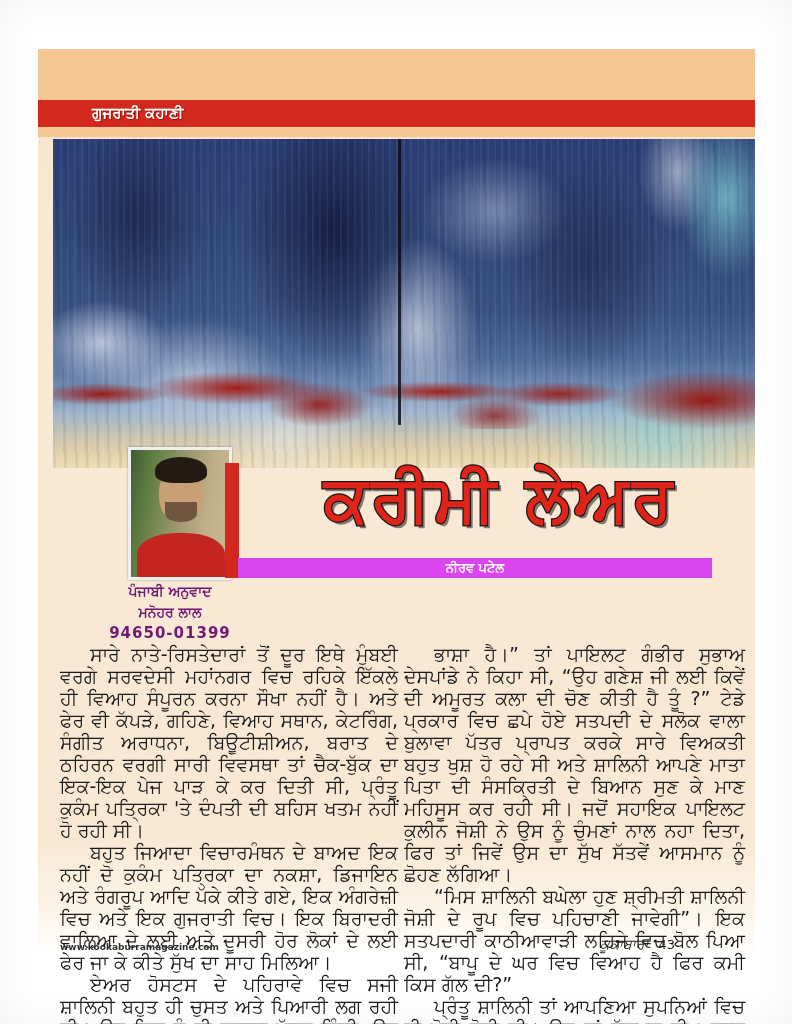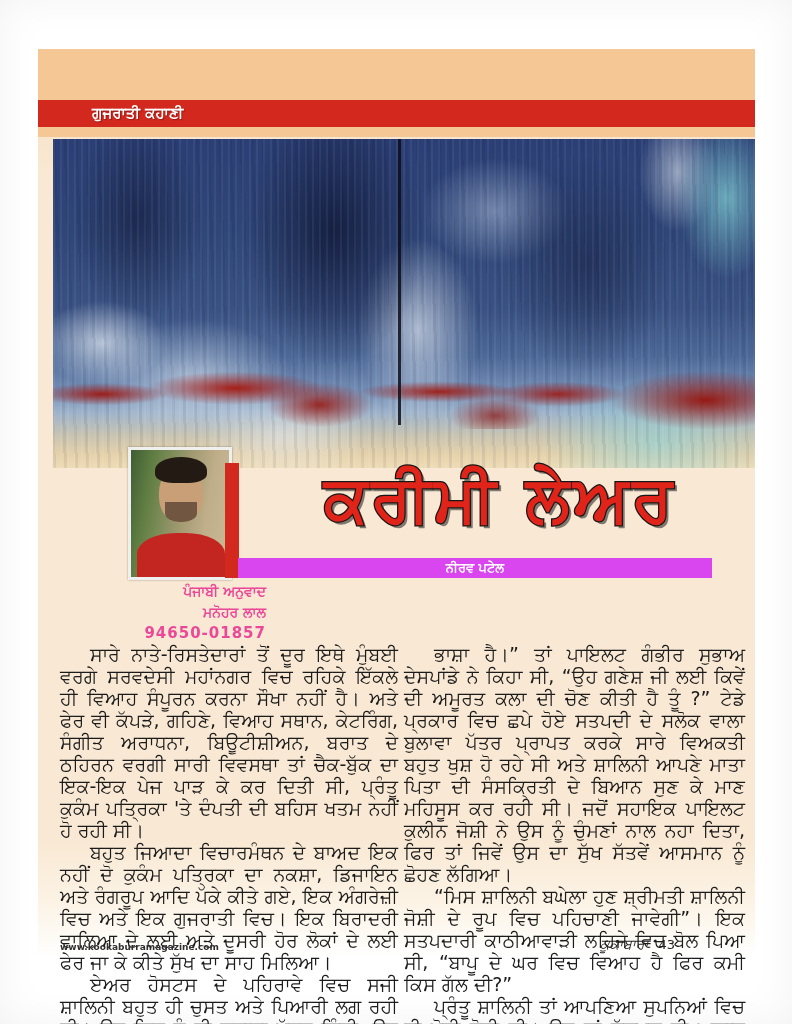--- a/index.html
+++ b/index.html
@@ -92,22 +92,22 @@
   .red-bar {
     position:absolute; left:225px; top:463px; width:14px; height:115px; background:#d3281e;
   }
   .byline-banner {
     position:absolute; left:238px; top:558px; width:474px; height:20px;
     background:#d946ef; color:#ffffff; font-size:13px; font-weight:bold;
     text-align:center; line-height:20px;
   }
   
   .translator {
-    position:absolute; left:96px; top:581px; width:170px; text-align:right;
-    color:#ec4899; font-weight:bold; font-size:14px; line-height:21px;
+    position:absolute; left:85px; top:581px; width:170px; text-align:center;
+    color:#701a75; font-weight:bold; font-size:14px; line-height:21px;
   }
   .translator .phone { font-size:15px; letter-spacing:1px; }
   
   .column {
     position:absolute; top:643px; color:#1b1b1b;
     font-size:19px; line-height:22px; text-align:justify;
   }
   .column p { text-indent:30px; margin:0; }
   .col-left  { left:60px;  width:338px; }
   .col-right { left:404px; width:341px; }
@@ -152,21 +152,21 @@
   </div>
 
   <div class="red-bar"></div>
   <div class="byline-banner">
     <span>ਨੀਰਵ ਪਟੇਲ</span>
   </div>
 
   <div class="translator">
     <div>ਪੰਜਾਬੀ ਅਨੁਵਾਦ</div>
     <div>ਮਨੋਹਰ ਲਾਲ</div>
-    <div class="phone">94650-01857</div>
+    <div class="phone">94650-01399</div>
   </div>
 
   <div class="column col-left">
     <p>ਸਾਰੇ ਨਾਤੇ-ਰਿਸਤੇਦਾਰਾਂ ਤੋਂ ਦੂਰ ਇਥੇ ਮੁੰਬਈ ਵਰਗੇ ਸਰਵਦੇਸੀ ਮਹਾਂਨਗਰ ਵਿਚ ਰਹਿਕੇ ਇੱਕਲੇ ਹੀ ਵਿਆਹ ਸੰਪੂਰਨ ਕਰਨਾ ਸੌਖਾ ਨਹੀਂ ਹੈ। ਅਤੇ ਫੇਰ ਵੀ ਕੱਪੜੇ, ਗਹਿਣੇ, ਵਿਆਹ ਸਥਾਨ, ਕੇਟਰਿੰਗ, ਸੰਗੀਤ ਅਰਾਧਨਾ, ਬਿਊਟੀਸ਼ੀਅਨ, ਬਰਾਤ ਦੇ ਠਹਿਰਨ ਵਰਗੀ ਸਾਰੀ ਵਿਵਸਥਾ ਤਾਂ ਚੈਕ-ਬੁੱਕ ਦਾ ਇਕ-ਇਕ ਪੇਜ ਪਾੜ ਕੇ ਕਰ ਦਿਤੀ ਸੀ, ਪ੍ਰੰਤੂ ਕੁਕੰਮ ਪਤ੍ਰਿਕਾ 'ਤੇ ਦੰਪਤੀ ਦੀ ਬਹਿਸ ਖਤਮ ਨਹੀਂ ਹੋ ਰਹੀ ਸੀ।</p>
     <p>ਬਹੁਤ ਜਿਆਦਾ ਵਿਚਾਰਮੰਥਨ ਦੇ ਬਾਅਦ ਇਕ ਨਹੀਂ ਦੋ ਕੁਕੰਮ ਪਤ੍ਰਿਕਾ ਦਾ ਨਕਸ਼ਾ, ਡਿਜਾਇਨ ਅਤੇ ਰੰਗਰੂਪ ਆਦਿ ਪੱਕੇ ਕੀਤੇ ਗਏ, ਇਕ ਅੰਗਰੇਜ਼ੀ ਵਿਚ ਅਤੇ ਇਕ ਗੁਜਰਾਤੀ ਵਿਚ। ਇਕ ਬਿਰਾਦਰੀ ਵਾਲਿਆ ਦੇ ਲਈ ਅਤੇ ਦੂਸਰੀ ਹੋਰ ਲੋਕਾਂ ਦੇ ਲਈ ਫੇਰ ਜਾ ਕੇ ਕੀਤੇ ਸੁੱਖ ਦਾ ਸਾਹ ਮਿਲਿਆ।</p>
     <p>ਏਅਰ ਹੋਸਟਸ ਦੇ ਪਹਿਰਾਵੇ ਵਿਚ ਸਜੀ ਸ਼ਾਲਿਨੀ ਬਹੁਤ ਹੀ ਚੁਸਤ ਅਤੇ ਪਿਆਰੀ ਲਗ ਰਹੀ ਸੀ। ਉਹ ਜਿਸ ਨੂੰ ਵੀ ਬੁਲਾਵਾ ਪੱਤਰ ਦਿੰਦੀ, ਉਹ ਸਾਰੇ ਉਸਦੀ ਪ੍ਰਸੰਸਾ ਕਰਨ ਲਗਦੇ। ਕੈਪਟਨ ਨੇ ਕਿਹਾ ਸੀ, “ਓਹ! ਕਿੰਨੀ ਸੁੰਦਰ</p>
   </div>
   <div class="column col-right">
     <p>ਭਾਸ਼ਾ ਹੈ।” ਤਾਂ ਪਾਇਲਟ ਗੰਭੀਰ ਸੁਭਾਅ ਦੇਸਪਾਂਡੇ ਨੇ ਕਿਹਾ ਸੀ, “ਉਹ ਗਣੇਸ਼ ਜੀ ਲਈ ਕਿਵੇਂ ਦੀ ਅਮੂਰਤ ਕਲਾ ਦੀ ਚੋਣ ਕੀਤੀ ਹੈ ਤੂੰ ?” ਟੇਡੇ ਪ੍ਰਕਾਰ ਵਿਚ ਛਪੇ ਹੋਏ ਸਤਪਦੀ ਦੇ ਸਲੋਕ ਵਾਲਾ ਬੁਲਾਵਾ ਪੱਤਰ ਪ੍ਰਾਪਤ ਕਰਕੇ ਸਾਰੇ ਵਿਅਕਤੀ ਬਹੁਤ ਖੁਸ਼ ਹੋ ਰਹੇ ਸੀ ਅਤੇ ਸ਼ਾਲਿਨੀ ਆਪਣੇ ਮਾਤਾ ਪਿਤਾ ਦੀ ਸੰਸਕ੍ਰਿਤੀ ਦੇ ਬਿਆਨ ਸੁਣ ਕੇ ਮਾਣ ਮਹਿਸੂਸ ਕਰ ਰਹੀ ਸੀ। ਜਦੋਂ ਸਹਾਇਕ ਪਾਇਲਟ ਕੁਲੀਨ ਜੋਸ਼ੀ ਨੇ ਉਸ ਨੂੰ ਚੁੰਮਣਾਂ ਨਾਲ ਨਹਾ ਦਿਤਾ, ਫਿਰ ਤਾਂ ਜਿਵੇਂ ਉਸ ਦਾ ਸੁੱਖ ਸੱਤਵੇਂ ਆਸਮਾਨ ਨੂੰ ਛੋਹਣ ਲੱਗਿਆ।</p>
     <p>“ਮਿਸ ਸ਼ਾਲਿਨੀ ਬਘੇਲਾ ਹੁਣ ਸ਼੍ਰੀਮਤੀ ਸ਼ਾਲਿਨੀ ਜੋਸ਼ੀ ਦੇ ਰੂਪ ਵਿਚ ਪਹਿਚਾਣੀ ਜਾਵੇਗੀ”। ਇਕ ਸਤਪਦਾਰੀ ਕਾਠੀਆਵਾੜੀ ਲਹਿਜੇ ਵਿਚ ਬੋਲ ਪਿਆ ਸੀ, “ਬਾਪੂ ਦੇ ਘਰ ਵਿਚ ਵਿਆਹ ਹੈ ਫਿਰ ਕਮੀ ਕਿਸ ਗੱਲ ਦੀ?”</p>

